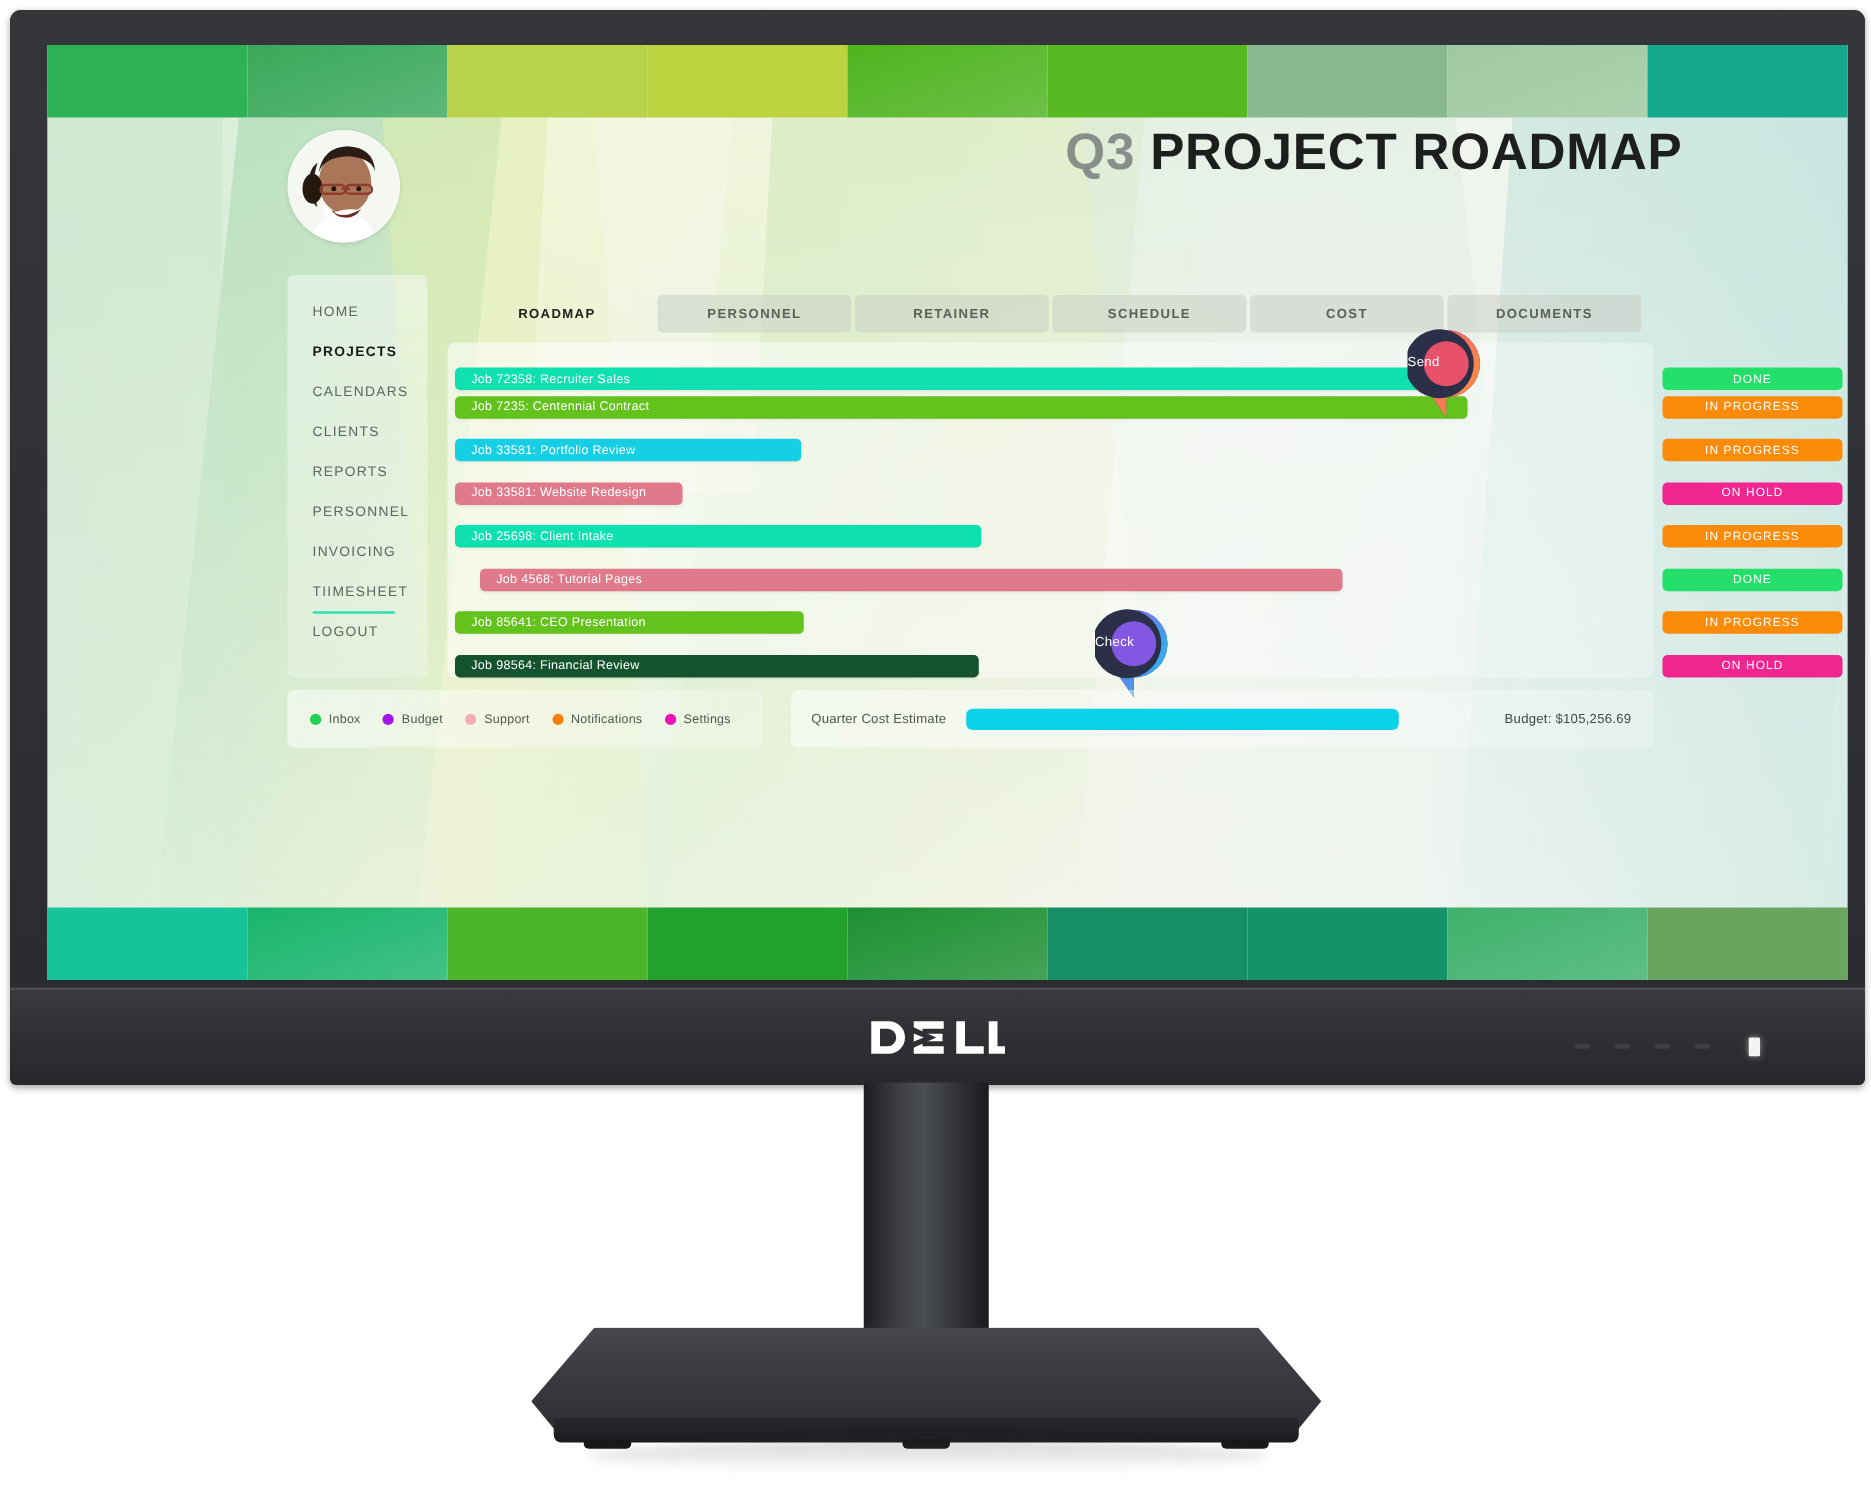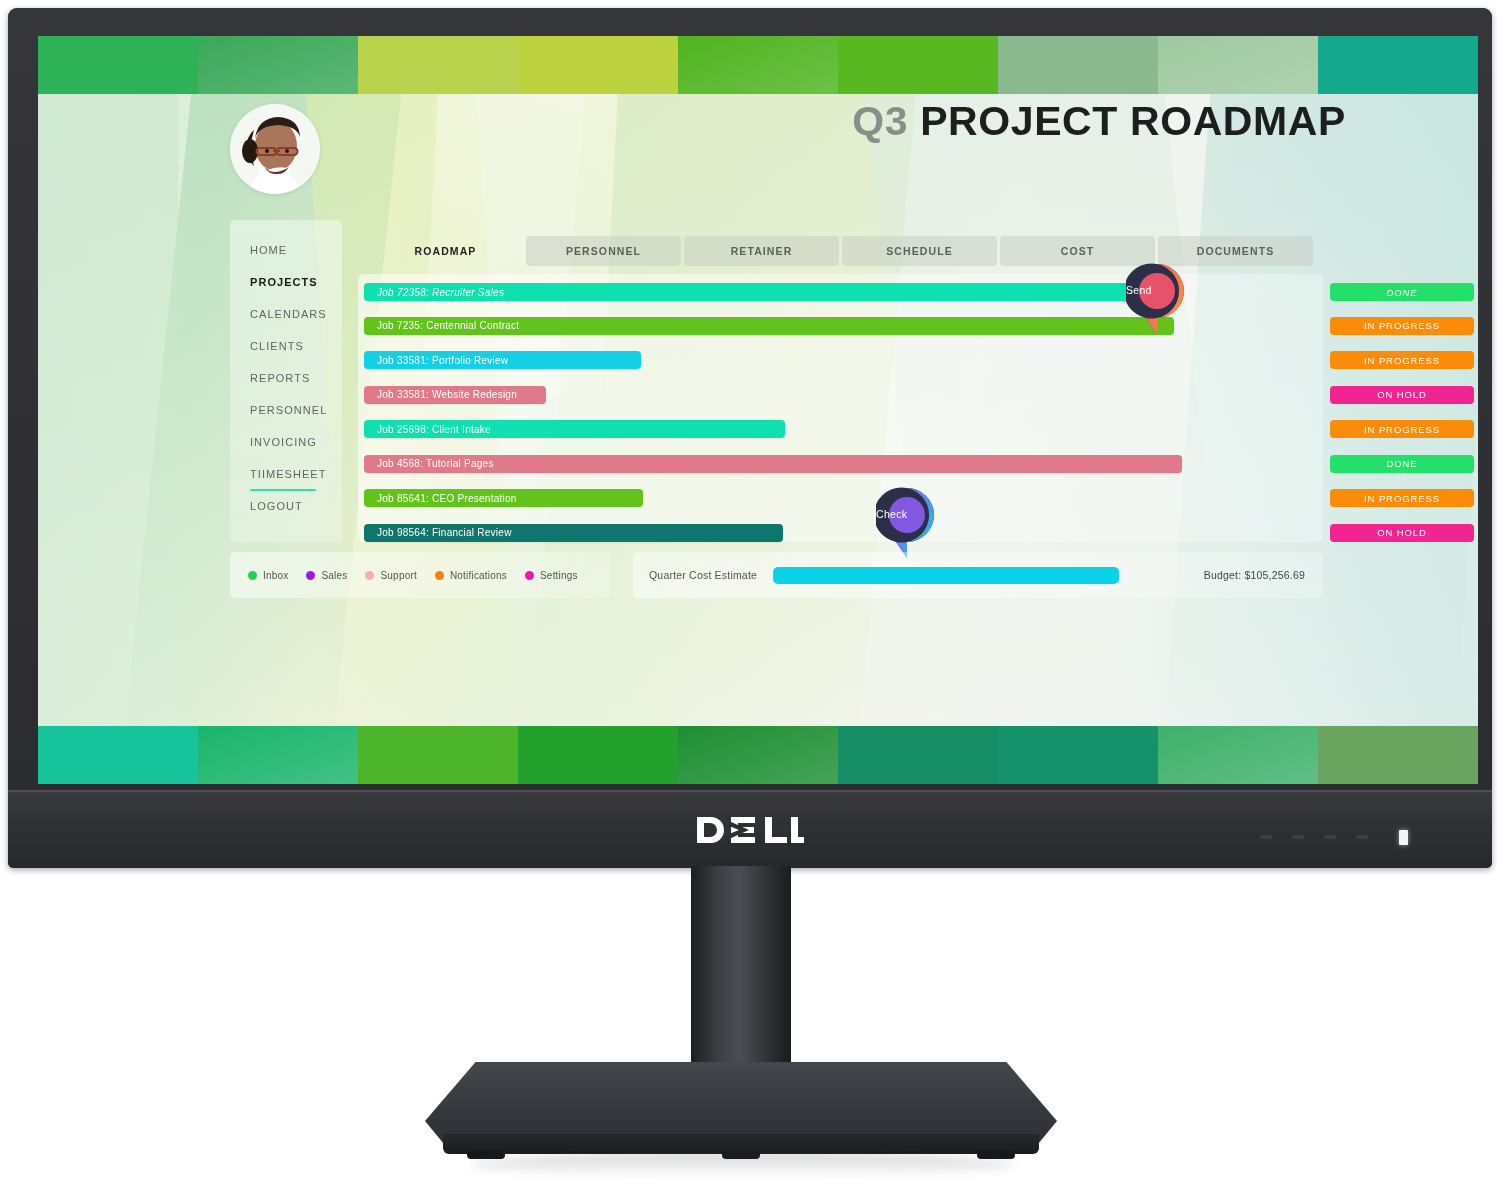--- a/index.html
+++ b/index.html
@@ -468,50 +468,50 @@
               <div class="nav-sep" style="bottom: -1px;"></div>
             </div>
             <div class="nav-item">
               <span>LOGOUT</span>
             </div>
           </div>
 
         <div id="panel"></div>
 
         <div id="gantt">
-            <div class="grow" style="top: 1px; font-style: italic;">
+            <div class="grow" style="top: 12px;">
               <div class="bar" style="width: 810px; background: rgb(14, 224, 176);">Job 72358: Recruiter Sales</div>
               <div class="badge" style="background: rgb(36, 224, 106); left: 966px;">DONE</div>
             </div>
             <div class="grow" style="top: 34.5px;">
               <div class="bar" style="width: 810px; background: rgb(99, 194, 28);">Job 7235: Centennial Contract</div>
               <div class="badge" style="background: rgb(251, 140, 9); left: 966px;">IN PROGRESS</div>
             </div>
             <div class="grow" style="top: 69px;">
               <div class="bar" style="width: 277px; background: rgb(22, 207, 228);">Job 33581: Portfolio Review</div>
               <div class="badge" style="background: rgb(251, 140, 9); left: 966px;">IN PROGRESS</div>
             </div>
             <div class="grow" style="top: 103.5px;">
               <div class="bar" style="width: 182px; background: rgb(224, 121, 138);">Job 33581: Website Redesign</div>
               <div class="badge" style="background: rgb(240, 37, 143); left: 966px;">ON HOLD</div>
             </div>
             <div class="grow" style="top: 138px;">
               <div class="bar" style="width: 421px; background: rgb(14, 224, 176);">Job 25698: Client Intake</div>
               <div class="badge" style="background: rgb(251, 140, 9); left: 966px;">IN PROGRESS</div>
             </div>
             <div class="grow" style="top: 172.5px;">
-              <div class="bar" style="width: 818px; background: rgb(224, 121, 138);">Job 4568: Tutorial Pages</div>
+              <div class="bar" style="width: 690px; background: rgb(224, 121, 138); margin-left: 20px;">Job 4568: Tutorial Pages</div>
               <div class="badge" style="background: rgb(36, 224, 106); left: 966px;">DONE</div>
             </div>
             <div class="grow" style="top: 207px;">
               <div class="bar" style="width: 279px; background: rgb(99, 194, 28);">Job 85641: CEO Presentation</div>
               <div class="badge" style="background: rgb(251, 140, 9); left: 966px;">IN PROGRESS</div>
             </div>
             <div class="grow" style="top: 241.5px;">
-              <div class="bar" style="width: 419px; background: #0f766e;">Job 98564: Financial Review</div>
+              <div class="bar" style="width: 419px; background: #14532d;">Job 98564: Financial Review</div>
               <div class="badge" style="background: rgb(240, 37, 143); left: 966px;">ON HOLD</div>
             </div>
             <div class="pin" style="left: 762px; top: -20px;"><svg viewBox="0 0 62 74" width="62" height="74" aria-hidden="true">
                 <defs>
                   <linearGradient id="pg0" x1="0" y1="0" x2="1" y2="1">
                     <stop offset="0%" stop-color="#f7566e"></stop>
                     <stop offset="100%" stop-color="#f99a3a"></stop>
                   </linearGradient>
                 </defs>
                 <path d="M31 2 a27 27 0 0 1 0 54 l0 16 l-11 -16 a27 27 0 0 1 11 -54 Z" fill="#2b3048"></path>
@@ -531,21 +531,21 @@
               </svg><div class="pin-label">Check</div></div>
           </div>
 
         <div id="footer-left">
             <div class="legend-item">
               <span class="legend-dot" style="background: rgb(35, 210, 84);"></span>
               <span class="legend-label">Inbox</span>
             </div>
             <div class="legend-item">
               <span class="legend-dot" style="background: rgb(160, 24, 232);"></span>
-              <span class="legend-label">Sales</span>
+              <span class="legend-label">Budget</span>
             </div>
             <div class="legend-item">
               <span class="legend-dot" style="background: rgb(245, 173, 180);"></span>
               <span class="legend-label">Support</span>
             </div>
             <div class="legend-item">
               <span class="legend-dot" style="background: rgb(249, 128, 8);"></span>
               <span class="legend-label">Notifications</span>
             </div>
             <div class="legend-item">

